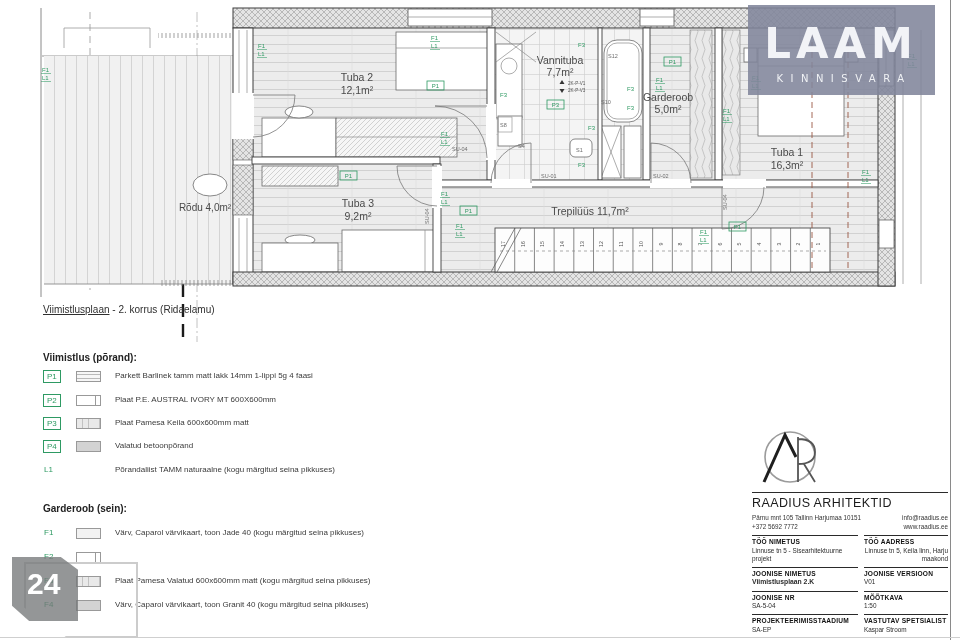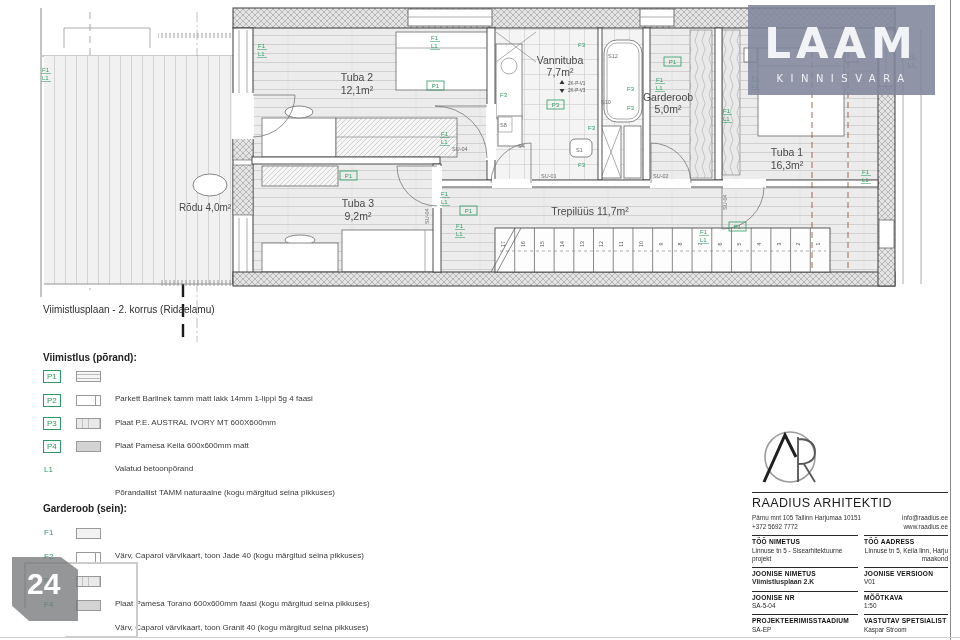--- a/index.html
+++ b/index.html
@@ -21,35 +21,35 @@
   .furn{fill:#ffffff;stroke:#6a6a6a;stroke-width:0.8;}
   .thin{stroke:#8a8a8a;stroke-width:0.7;fill:none;}
   .door{stroke:#777;stroke-width:0.8;fill:none;}
   .tread{stroke:#555;stroke-width:0.7;}
   .logo-name{font-family:"DejaVu Sans",sans-serif;font-weight:bold;font-size:42px;
              letter-spacing:5px;fill:#f2f3f7;text-anchor:middle;}
   .logo-sub{font-family:"DejaVu Sans",sans-serif;font-size:10px;letter-spacing:7.5px;
             fill:#f0f2f5;text-anchor:middle;}
   
   .plan-title{left:43px;top:304px;font-size:10px;color:#2f2f2f;}
-  .plan-title .u{}
+  .plan-title .u{text-decoration:underline;}
   .lg-head{left:43px;font-size:10px;font-weight:bold;color:#222;}
   .lg-row{left:43px;height:15px;width:700px;}
   .lg-code{position:absolute;left:0;top:0;font-size:8px;color:#2e9a63;}
   .lg-code.boxed{border:1px solid #2e9a63;padding:0 3px;line-height:11px;background:#fff;}
   .lg-code.plain{padding:0 1px;line-height:12px;}
   .sw{position:absolute;left:33px;top:1px;width:25px;height:11px;border:1px solid #999;box-sizing:border-box;background:#fafafa;}
   .sw-plank{background:repeating-linear-gradient(180deg,#f6f6f6 0 2.5px,#b9b9b9 2.5px 3.5px),
             repeating-linear-gradient(90deg,transparent 0 11px,#cfcfcf 11px 12px);}
   .sw-grid{background:repeating-linear-gradient(180deg,transparent 0 4.5px,#9a9a9a 4.5px 5.2px),
            repeating-linear-gradient(90deg,transparent 0 5.5px,#9a9a9a 5.5px 6.2px),#fff;}
   .sw-tile{background:repeating-linear-gradient(90deg,#e9e9e9 0 5px,#c2c2c2 5px 5.8px),#e9e9e9;}
   .sw-solid{background:#d3d3d3;}
   .sw-plain{background:#f2f2f2;}
-  .lg-desc{position:absolute;left:72px;top:1px;font-size:8px;color:#3a3a3a;white-space:nowrap;margin-top:23px;}
+  .lg-desc{position:absolute;left:72px;top:1px;font-size:8px;color:#3a3a3a;white-space:nowrap;}
   .notes{left:518px;top:545px;width:178px;font-size:8px;color:#333;}
   .notes .nh{font-weight:bold;margin-bottom:7px;}
   .notes .nl{line-height:1.5;}
   
   .titleblock{left:752px;top:424px;width:196px;height:216px;overflow:hidden;font-size:6.4px;color:#2c2c2c;}
   .tb-company{border-top:1px solid #2b2b2b;margin-top:2px;padding-top:3px;font-size:12.5px;
               letter-spacing:0.4px;color:#1b1b1b;}
   .tb-contact{display:flex;justify-content:space-between;margin-top:3px;font-size:6.3px;line-height:1.45;color:#333;}
   .tb-contact .rt{text-align:right;}
   .tb-grid{margin-top:4px;}
@@ -405,21 +405,21 @@
     <span class="sw sw-plain"></span>
     <span class="lg-desc">Värv, Caparol värvikaart, toon Jade 40 (kogu märgitud seina pikkuses)</span>
   </div>
   <div class="abs lg-row" style="top:551px">
     <span class="lg-code plain">F2</span>
     <span class="sw sw-grid"></span>
   </div>
   <div class="abs lg-row" style="top:575px">
     <span class="lg-code plain">F3</span>
     <span class="sw sw-tile"></span>
-    <span class="lg-desc">Plaat Pamesa Torano 600x600mm faasi (kogu märgitud seina pikkuses)</span>
+    <span class="lg-desc">Plaat Pamesa Valatud 600x600mm matt (kogu märgitud seina pikkuses)</span>
   </div>
   <div class="abs lg-row" style="top:599px">
     <span class="lg-code plain">F4</span>
     <span class="sw sw-solid"></span>
     <span class="lg-desc">Värv, Caparol värvikaart, toon Granit 40 (kogu märgitud seina pikkuses)</span>
   </div>
 
 
   <div class="abs titleblock">
     <svg width="72" height="66" viewBox="0 0 72 66">

